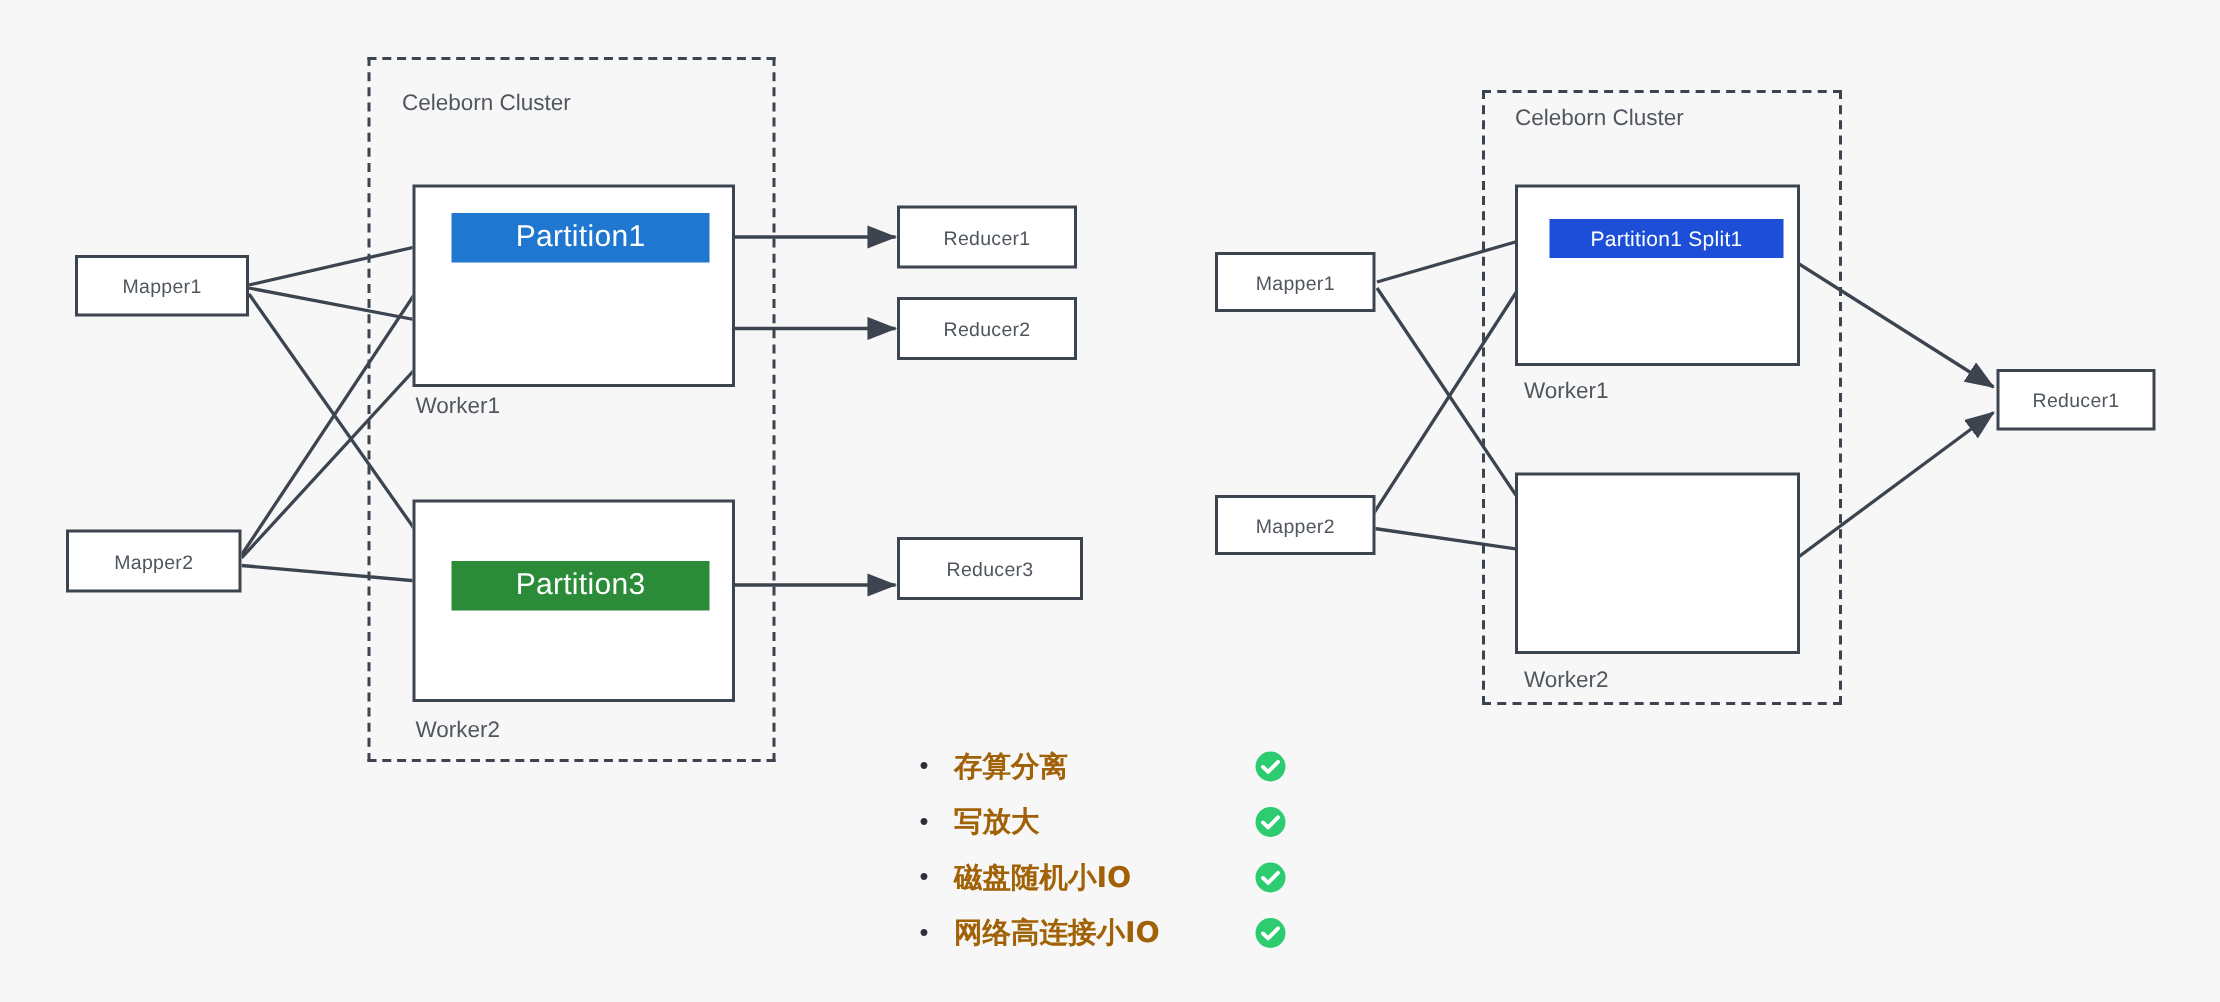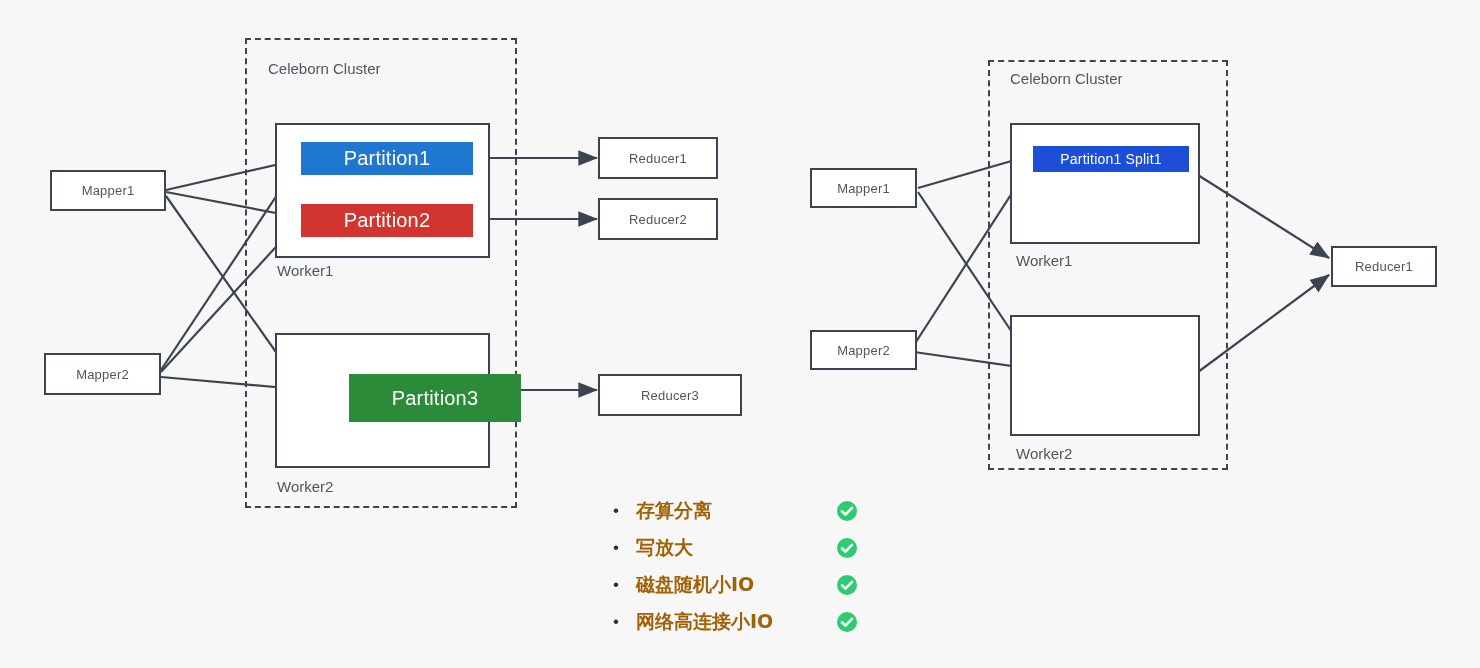--- a/index.html
+++ b/index.html
@@ -157,33 +157,32 @@
       <line x1="1190" y1="170" x2="1329" y2="258"></line>
       <line x1="1190" y1="378" x2="1329" y2="275"></line>
     </g>
   </svg>
 
   <div class="cluster" style="left:245px; top:38px; width:272px; height:470px;"></div>
   <div class="cluster-label" style="left:268px; top:60px;">Celeborn Cluster</div>
 
   <div class="worker" style="left:275px; top:123px; width:215px; height:135px;"></div>
   <div class="partition p-blue" style="left: 301px; top: 142px; width: 172px; height: 33px; background: rgb(31, 119, 208);">Partition1</div>
-  <div class="partition p-red" style="left: 301px; top: 204px; width: 172px; height: 33px; background: rgb(210, 52, 47);">Partition2</div>
   <div class="worker-label" style="left:277px; top:262px;">Worker1</div>
 
   <div class="worker" style="left:275px; top:333px; width:215px; height:135px;"></div>
-  <div class="partition p-green" style="left: 301px; top: 374px; width: 172px; height: 48px; background: rgb(44, 139, 56); margin-left: 48px;">Partition3</div>
+  <div class="partition p-green" style="left: 301px; top: 374px; width: 172px; height: 33px; background: rgb(44, 139, 56);">Partition3</div>
   <div class="worker-label" style="left:277px; top:478px;">Worker2</div>
 
   <div class="node" style="left:50px; top:170px; width:116px; height:41px;">Mapper1</div>
   <div class="node" style="left:44px; top:353px; width:117px; height:42px;">Mapper2</div>
 
   <div class="node" style="left:598px; top:137px; width:120px; height:42px;">Reducer1</div>
   <div class="node" style="left:598px; top:198px; width:120px; height:42px;">Reducer2</div>
-  <div class="node" style="left:598px; top:374px; width:144px; height:42px;">Reducer3</div>
+  <div class="node" style="left:598px; top:358px; width:124px; height:42px;">Reducer3</div>
 
   <div class="cluster" style="left:988px; top:60px; width:240px; height:410px;"></div>
   <div class="cluster-label" style="left:1010px; top:70px;">Celeborn Cluster</div>
 
   <div class="worker" style="left:1010px; top:123px; width:190px; height:121px;"></div>
   <div class="partition p-blue p-small" style="left: 1033px; top: 146px; width: 156px; height: 26px; background: #1d4ed8;">Partition1 Split1</div>
   <div class="worker-label" style="left:1016px; top:252px;">Worker1</div>
 
   <div class="worker" style="left:1010px; top:315px; width:190px; height:121px;"></div>
   <div class="worker-label" style="left:1016px; top:445px;">Worker2</div>

